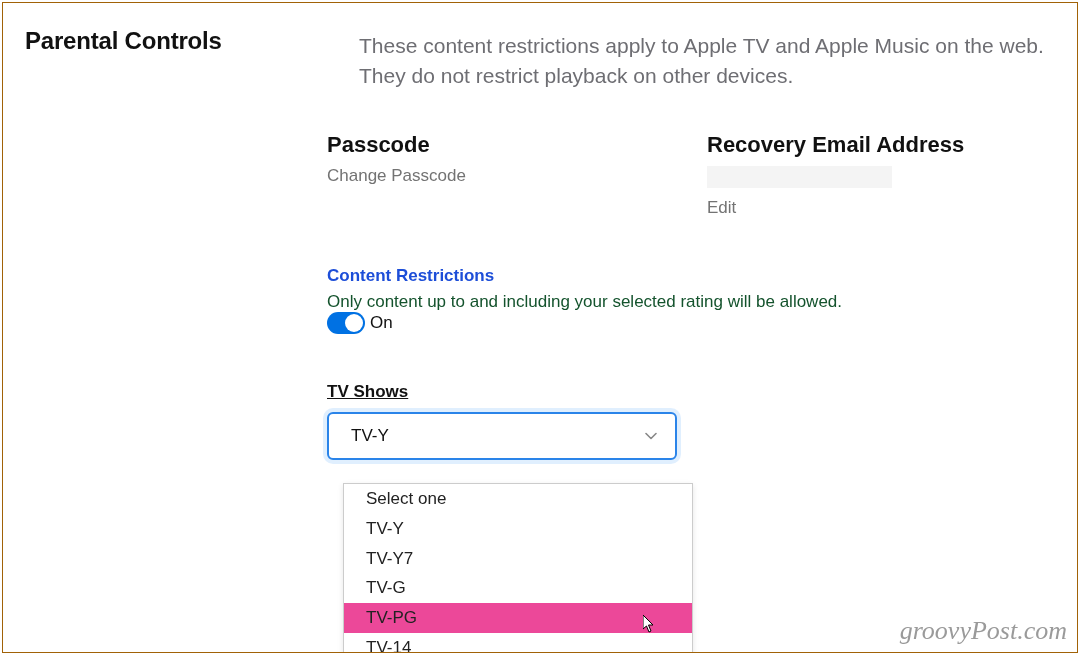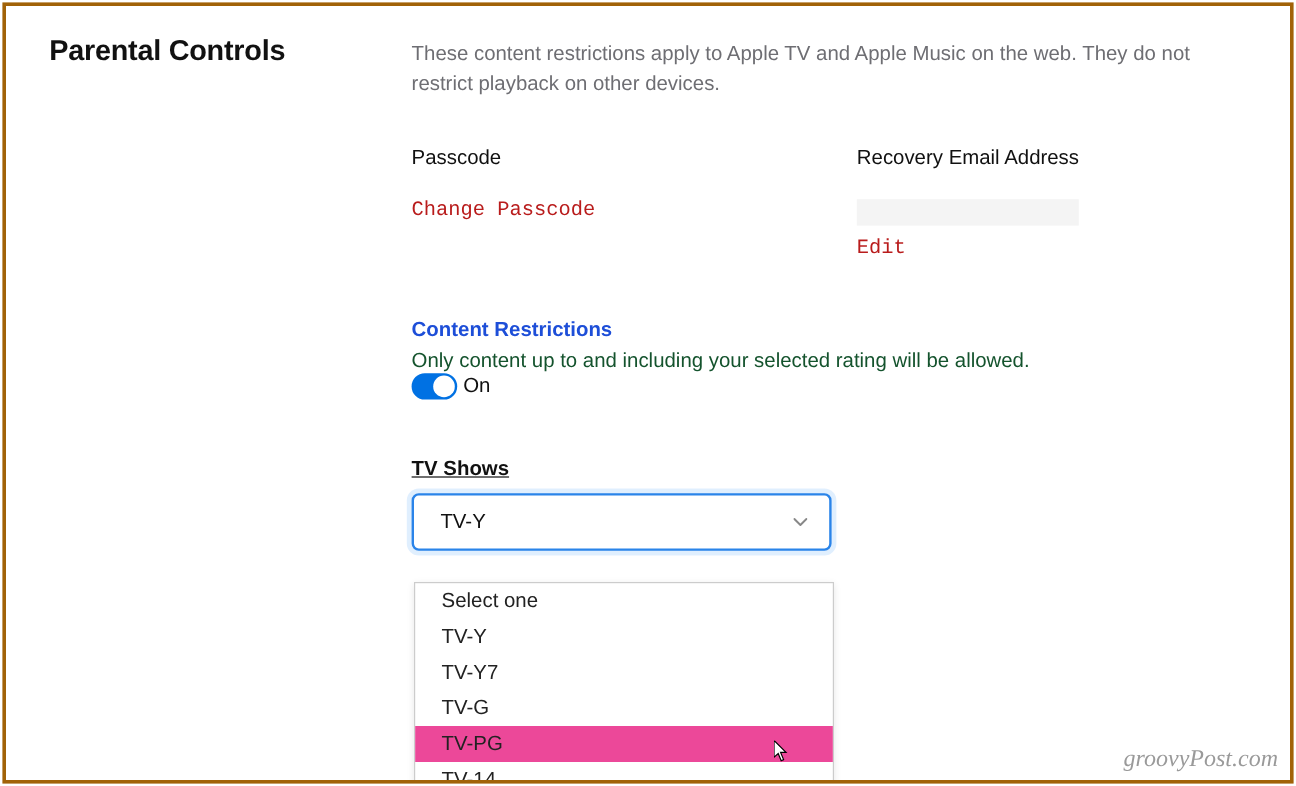--- a/index.html
+++ b/index.html
@@ -8,69 +8,69 @@
       box-sizing: border-box;
     }
     body {
       font-family: -apple-system, BlinkMacSystemFont, "Segoe UI", Helvetica, Arial, sans-serif;
       background: #fff;
       width: 1080px;
       height: 655px;
       position: relative;
     }
     .container {
-      border: 3px solid #a16207;
+      border: 1px solid #a16207;
       width: 1076px;
       height: 651px;
       margin: 2px;
       display: flex;
-      padding: 24px 0 0 18px;
+      padding: 24px 0 0 4px;
       position: relative;
       overflow: hidden;
     }
     .left-col {
       width: 320px;
       padding-left: 18px;
     }
     .page-title {
       font-size: 24px;
       font-weight: 700;
       color: #111;
       letter-spacing: -0.2px;
     }
     .right-col {
       flex: 1;
       padding-right: 30px;
     }
     .description {
-      font-size: 17px;
+      font-size: 21px;
       color: #6e6e73;
       line-height: 1.45;
       margin-bottom: 40px;
       padding-top: 4px;
+      margin-left: 32px;
     }
     .two-col {
       display: flex;
       gap: 40px;
       margin-bottom: 48px;
     }
     .col-block {
       flex: 1;
     }
     .block-label {
-      font-size: 17px;
-      font-weight: 400;
-      color: #111;
-      margin-bottom: 24px;
+      font-size: 22px;
+      font-weight: 700;
+      color: #111;
+      margin-bottom: 8px;
     }
     .link {
       font-size: 17px;
-      color: #b91c1c;
-      cursor: pointer;
-      font-family: Liberation Mono, monospace;
+      color: #737373;
+      cursor: pointer;
     }
     .redacted {
       width: 185px;
       height: 22px;
       background: #f4f4f4;
       margin-bottom: 10px;
     }
     .section-title {
       font-size: 17px;
       font-weight: 700;
@@ -171,21 +171,21 @@
       left: 640px;
       z-index: 20;
       pointer-events: none;
     }
     .watermark {
       position: absolute;
       bottom: 6px;
       right: 10px;
       font-family: Georgia, serif;
       font-style: italic;
-      font-size: 20px;
+      font-size: 26px;
       color: #9a9a9a;
       z-index: 5;
     }
   </style>
 </head>
 <body>
 
 <div class="container">
   <div class="left-col">
     <h1 class="page-title">Parental Controls</h1>

